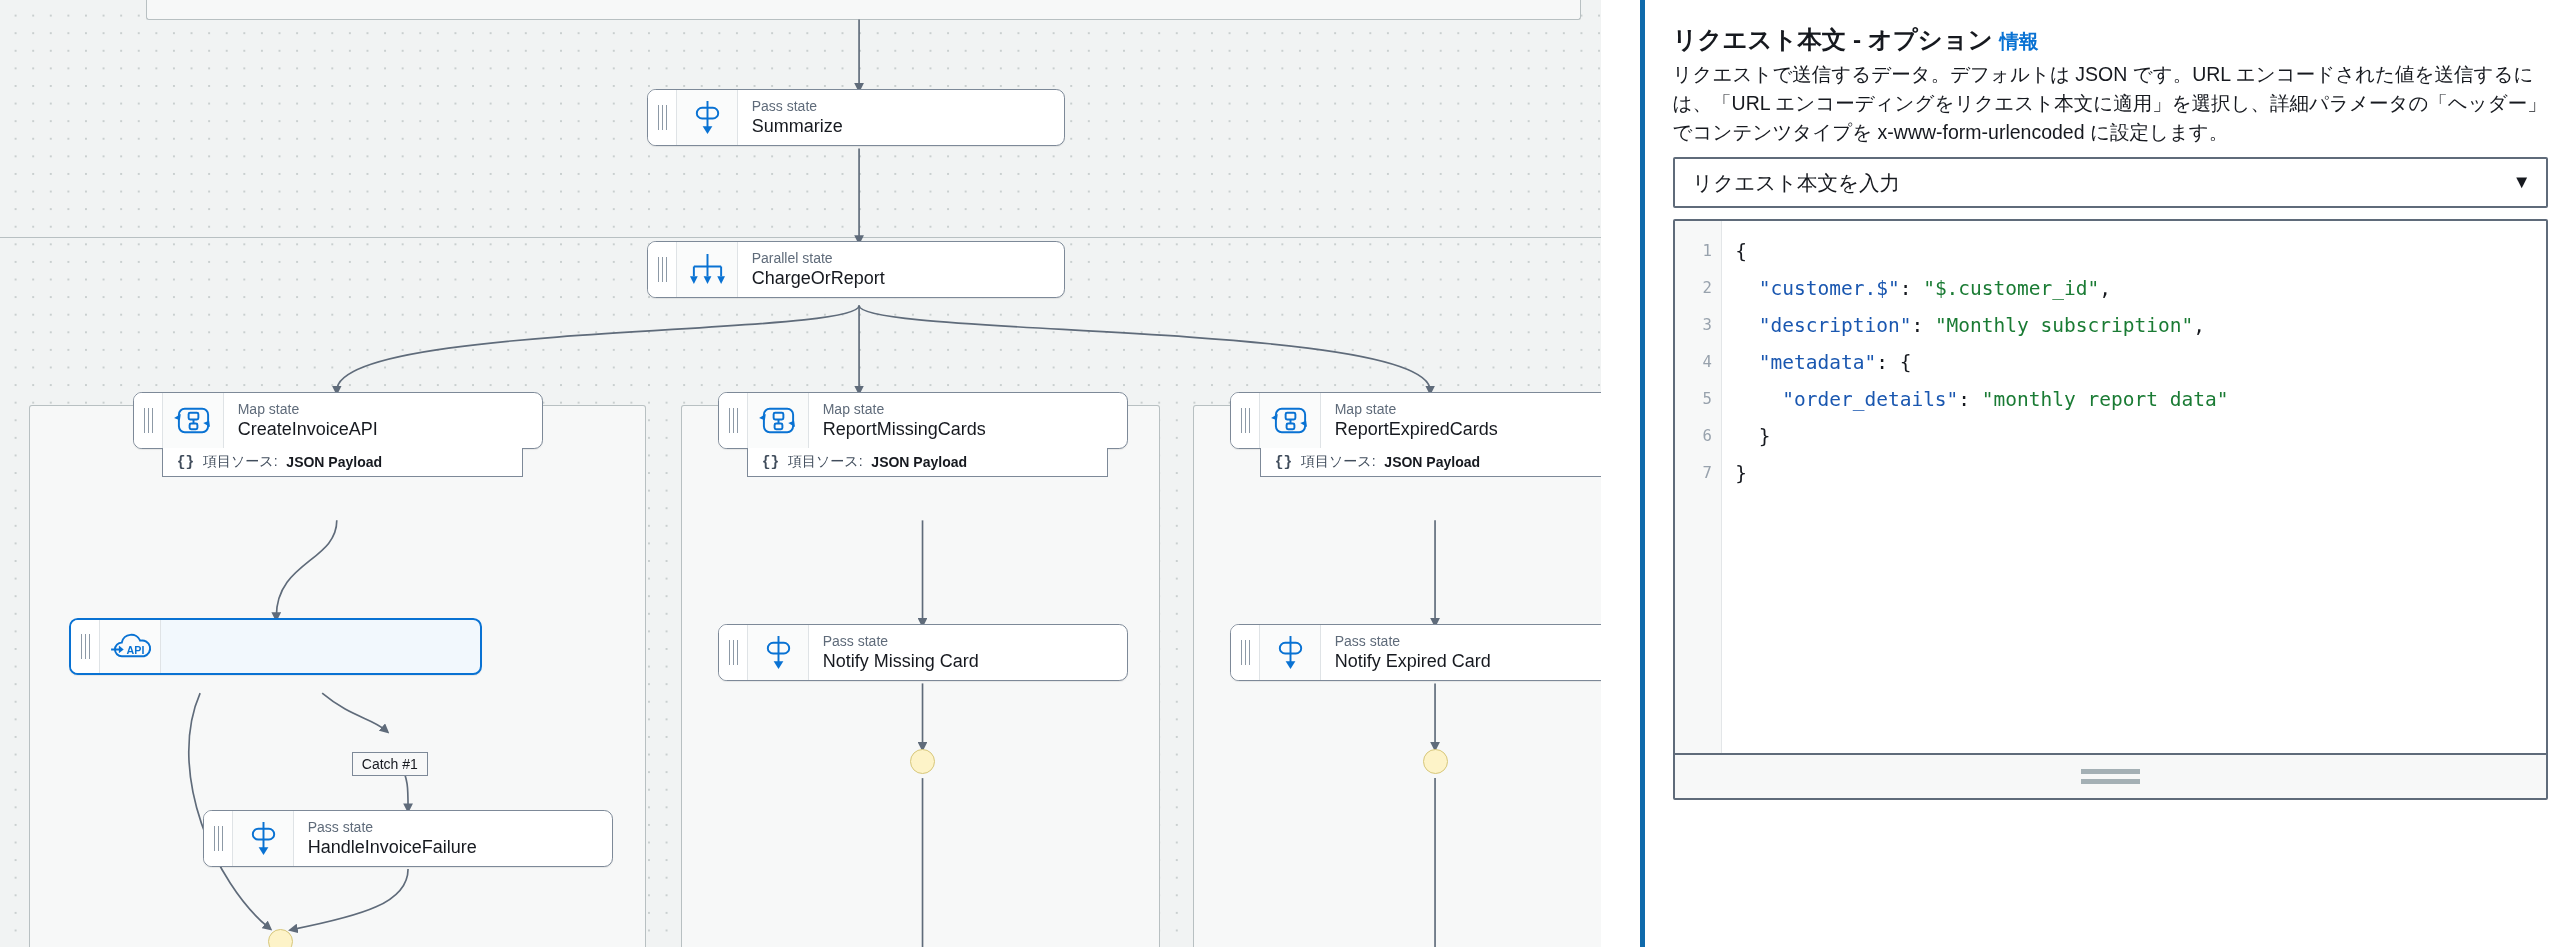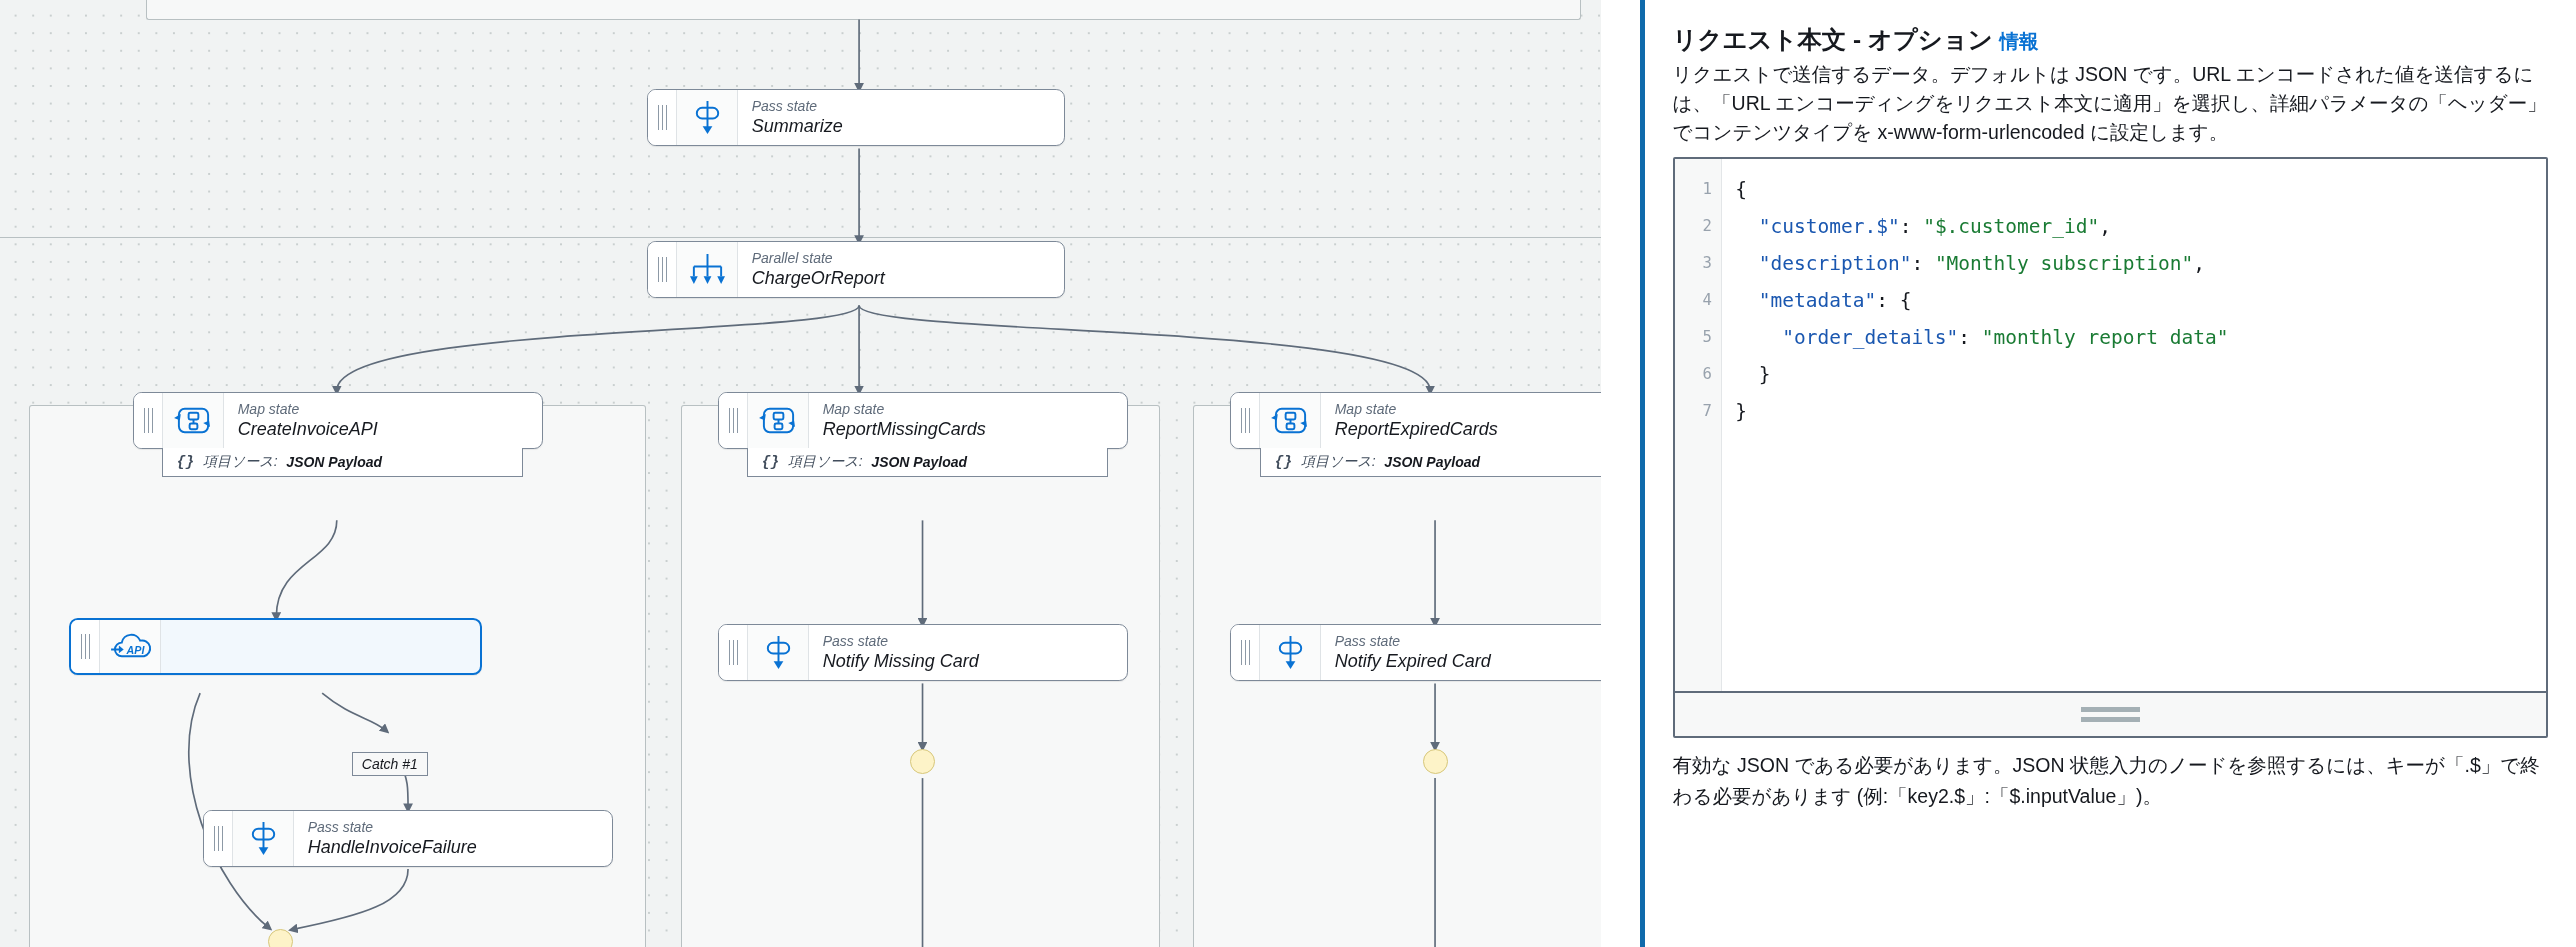--- a/index.html
+++ b/index.html
@@ -13,21 +13,20 @@
 
   
   #canvas {
     position: absolute; left: 0; top: 0;
     width: 1601px; height: 947px;
     background-color: #f1f3f3;
     background-image: radial-gradient(circle, #c9cfcf 1.3px, transparent 1.4px);
     background-size: 17.6px 17.6px;
     background-position: 6.8px 6.8px;
     overflow: hidden;
-    font-style: italic;
   }
   
   .lane {
     position: absolute;
     background: #f7f8f8;
     border: 1px solid #b8c0c2;
     border-radius: 2.9px;
   }
   .lane.nb-top { border-top: none; }
   .lane.nb-bot { border-bottom: none; }
@@ -487,20 +486,24 @@
 
   <div id="panel">
     <div id="panel-inner">
 
       <div class="field-title">
         <span>リクエスト本文 - オプション</span><span class="info">情報</span>
       </div>
 
       <div class="field-desc">リクエストで送信するデータ。デフォルトは JSON です。URL エンコードされた値を送信するには、「URL エンコーディングをリクエスト本文に適用」を選択し、詳細パラメータの「ヘッダー」でコンテンツタイプを x-www-form-urlencoded に設定します。</div>
 
+      <div class="select">
+        <span class="sel-val">リクエスト本文を入力</span>
+        <span class="caret">▼</span>
+      </div>
 
       <div class="editor">
         <div class="ed-body">
           <div class="gutter">
             <div>1</div>
             <div>2</div>
             <div>3</div>
             <div>4</div>
             <div>5</div>
             <div>6</div>
@@ -517,19 +520,18 @@
             </div>
         </div>
         <div class="ed-foot">
           <span class="grab">
               <i></i>
               <i></i>
             </span>
         </div>
       </div>
 
-      <div class="helper">有効な JSON である必要があります。JSON 状態入力のノードを参照するには、キーが「.$」で終わる必要があります (例:「key2.$」:「$.inputValue」)。</div>
 
     </div>
   </div>
 
 </div>
 
 
 </body></html>

